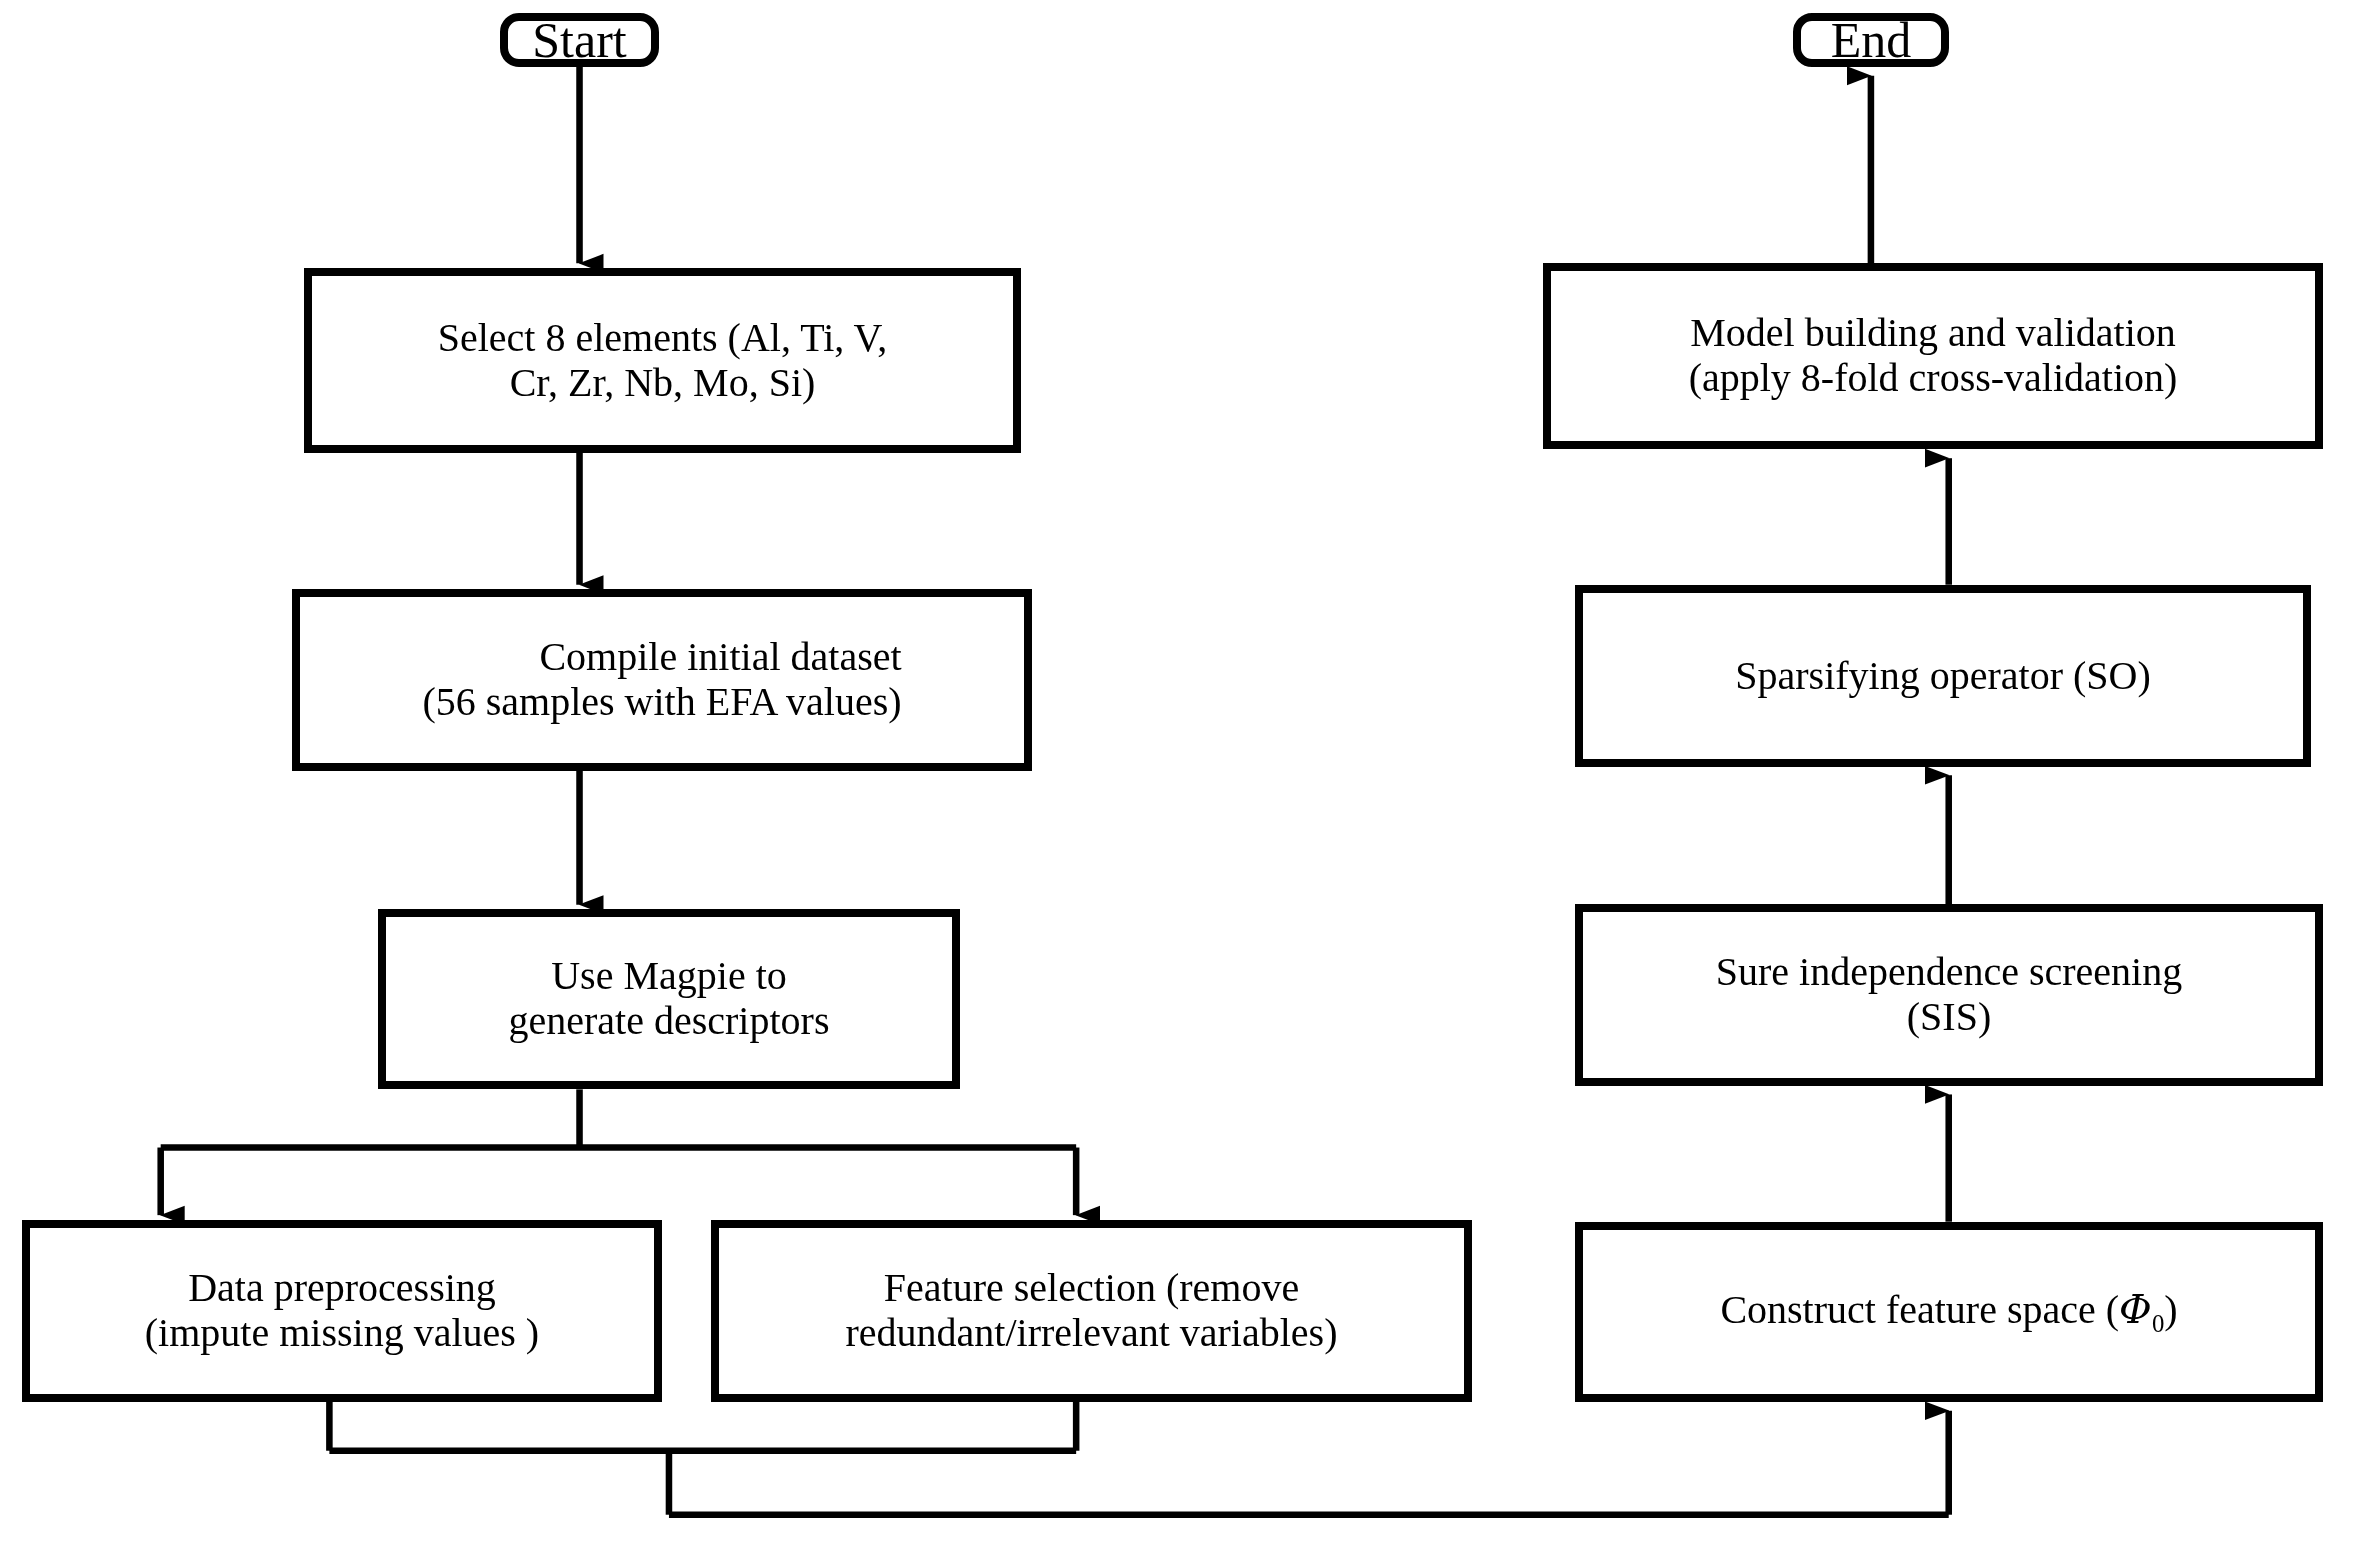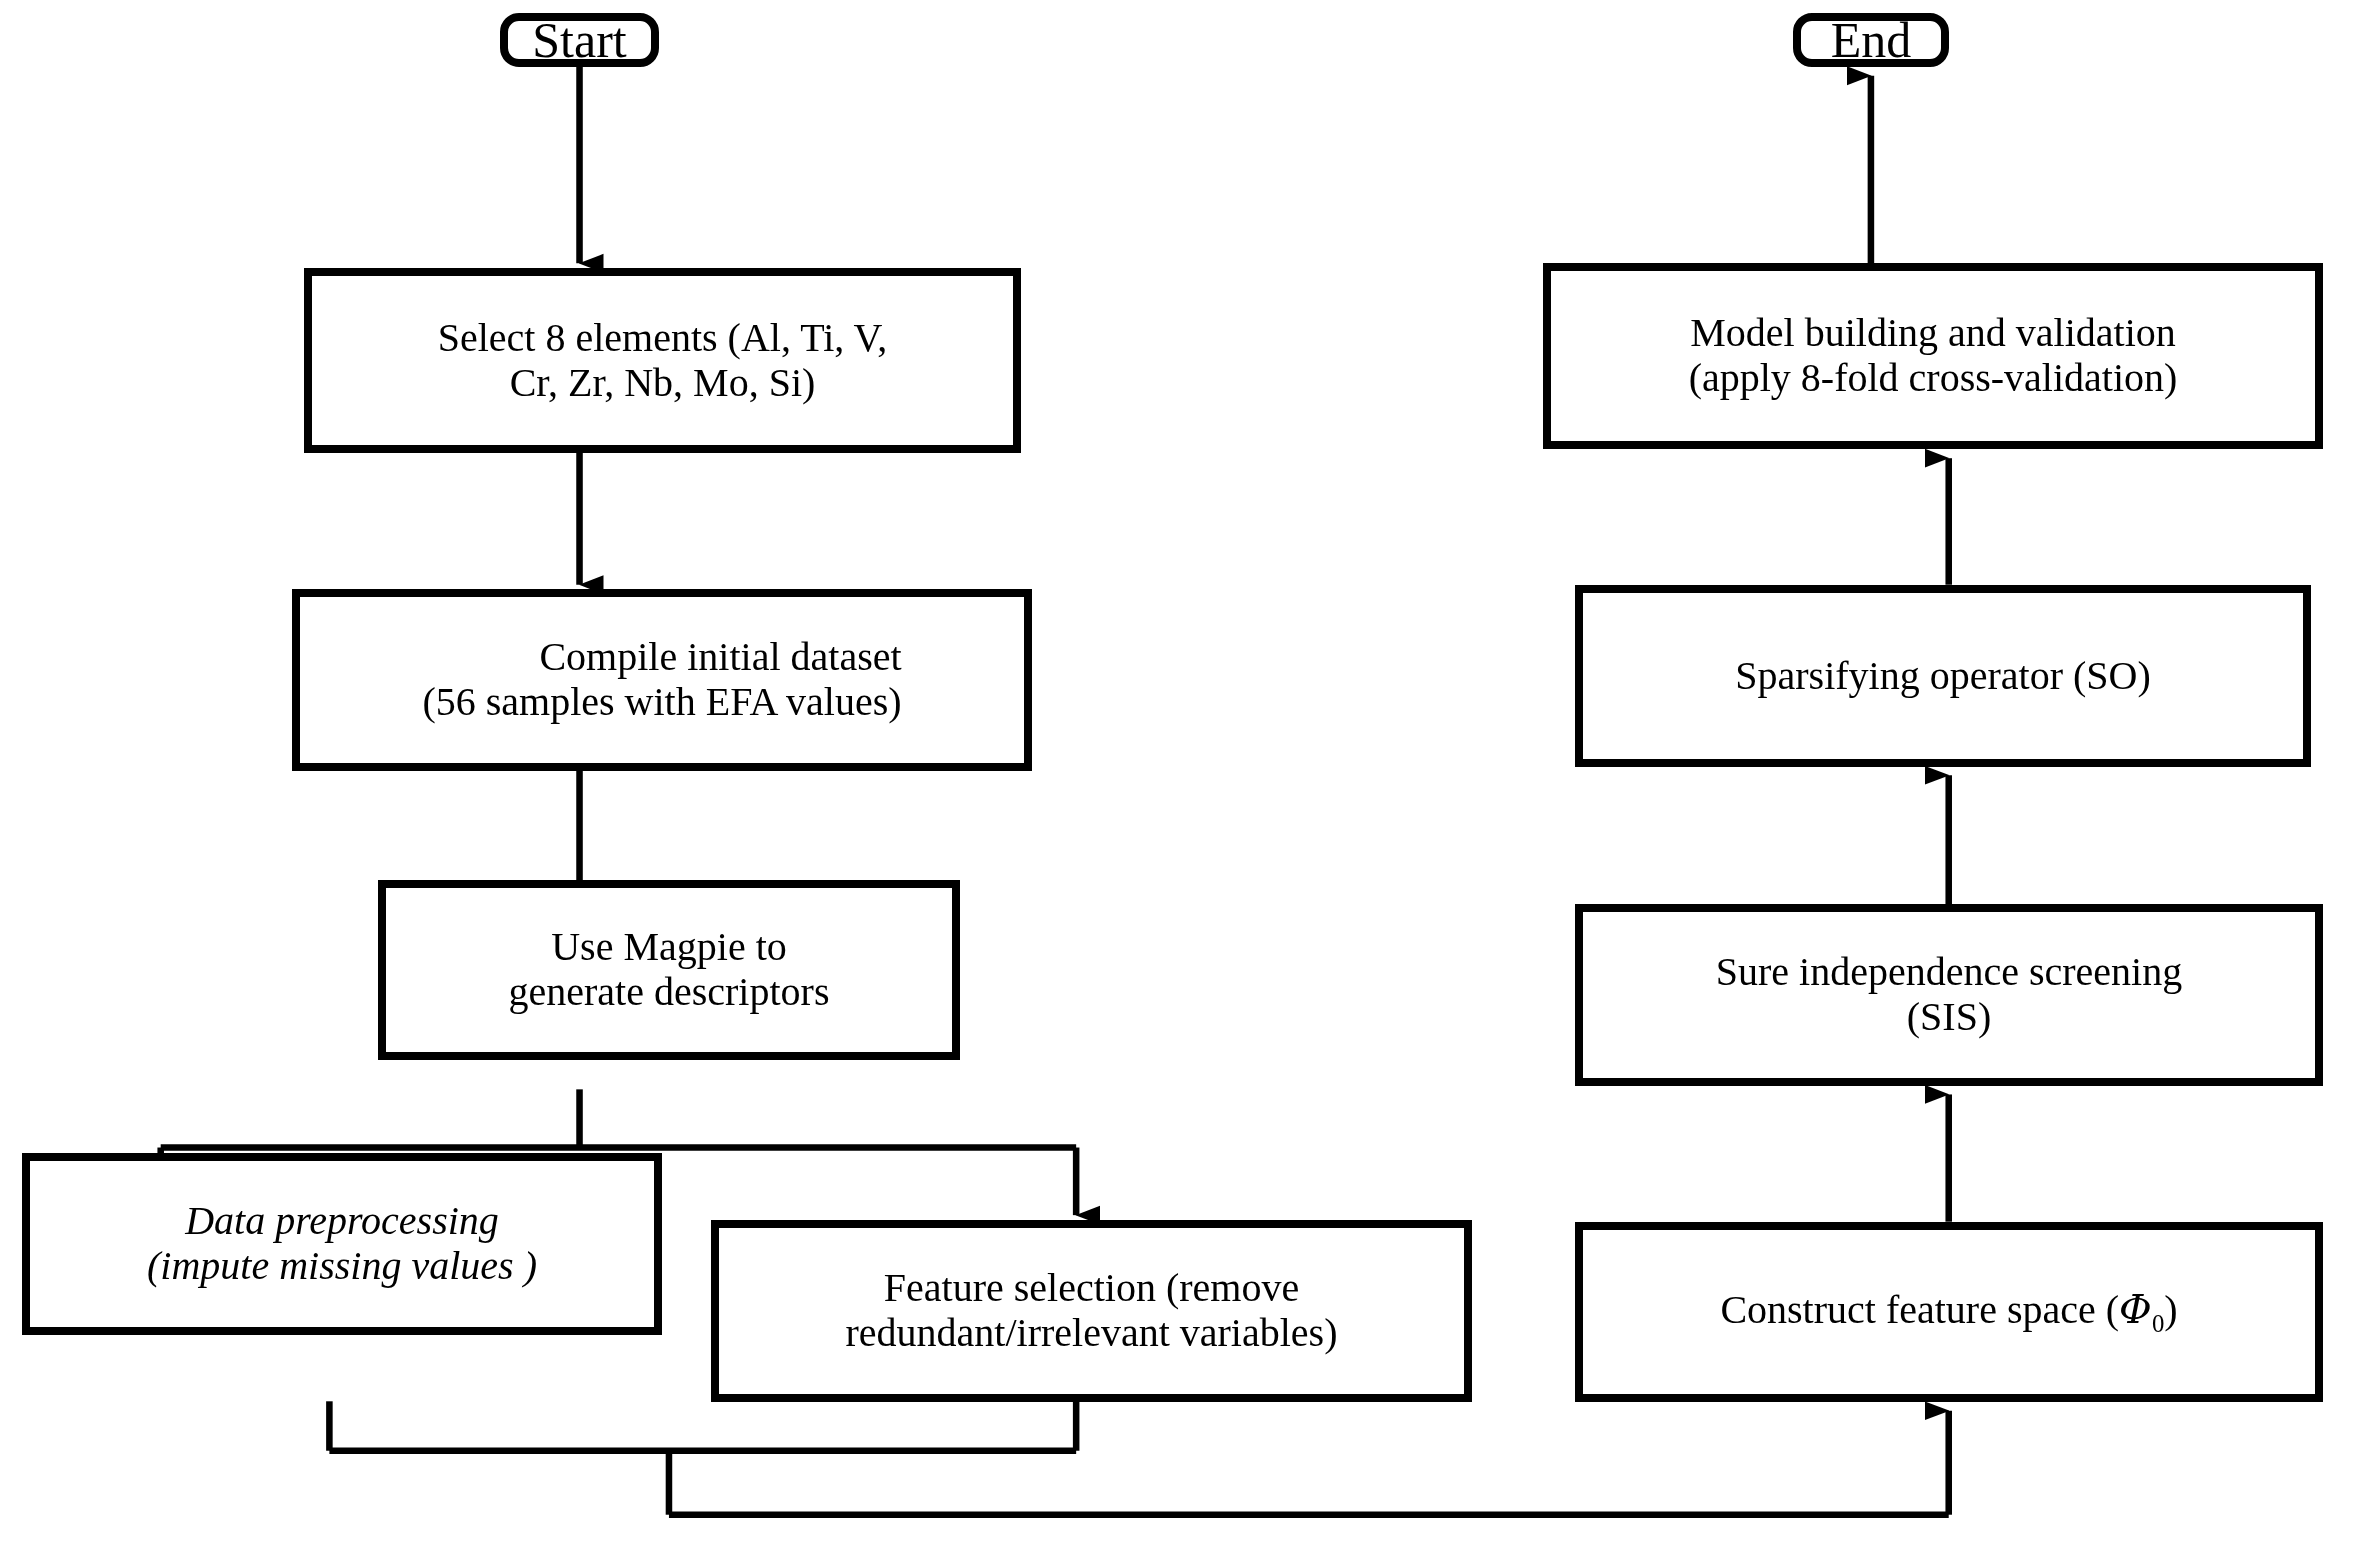--- a/index.html
+++ b/index.html
@@ -114,26 +114,26 @@
   <div class="node" style="left:304px; top:268px; width:717px; height:185px;">
     <span class="label">Select 8 elements (Al, Ti, V,
 Cr, Zr, Nb, Mo, Si)</span>
   </div>
 
   <div class="node" style="left:292px; top:589px; width:740px; height:182px;text-align:right;">
     <span class="label">Compile initial dataset
 (56 samples with EFA values)</span>
   </div>
 
-  <div class="node" style="left:378px; top:880px; width:582px; height:180px;">
+  <div class="node" style="left:378px; top:909px; width:582px; height:180px;">
     <span class="label">Use Magpie to
 generate descriptors</span>
   </div>
 
-  <div class="node" style="left:22px; top:1153px; width:640px; height:182px;font-style:italic;">
+  <div class="node" style="left:22px; top:1220px; width:640px; height:182px;">
     <span class="label">Data preprocessing
 (impute missing values )</span>
   </div>
 
   <div class="node" style="left:695px; top:1220px; width:761px; height:182px;margin-left:16px;">
     <span class="label">Feature selection (remove
 redundant/irrelevant variables)</span>
   </div>
 
   <div class="node" style="left:1575px; top:1222px; width:748px; height:180px;">

